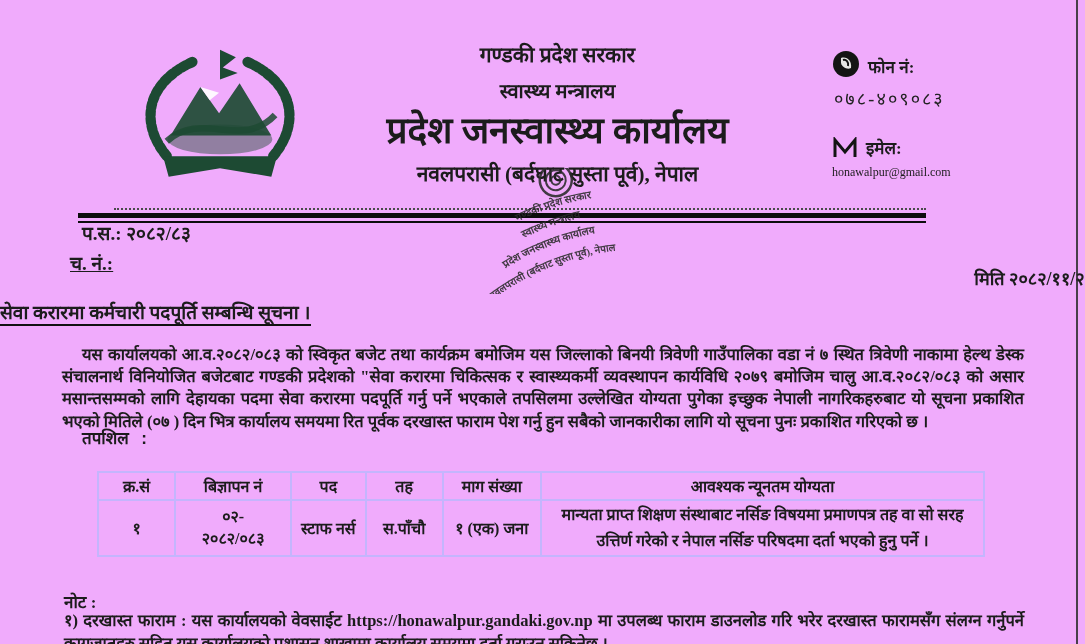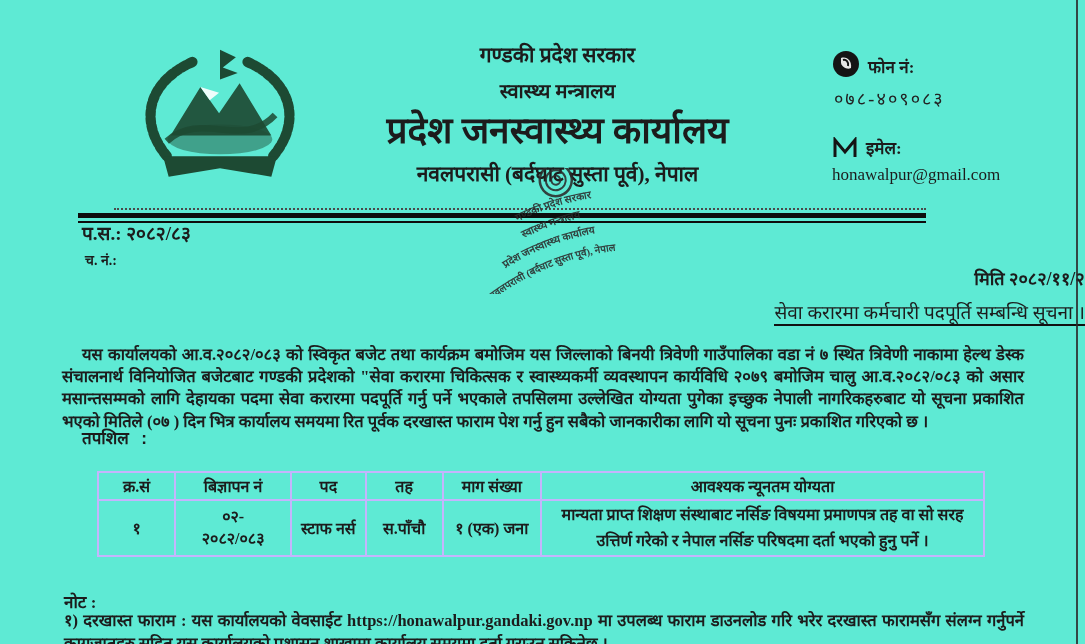--- a/index.html
+++ b/index.html
@@ -1,43 +1,43 @@
 <!DOCTYPE html>
 <html><head>
 <meta charset="utf-8">
 <style>
   html,body{margin:0;padding:0;background:#e8e8e8;}
   .page{
-    position:relative;width:1085px;height:644px;background:#5eead4;
+    position:relative;width:1085px;height:644px;background:#f0abfc;
     overflow:hidden;font-family:"Liberation Serif","DejaVu Serif",serif;color:#1c1c1c;
   }
   .scan-edge{position:absolute;left:1076px;top:0;width:2px;height:100%;background:#2a2a2a;opacity:.85;}
   
   .emblem{position:absolute;left:126px;top:46px;width:188px;height:140px;}
   .head-center{position:absolute;left:300px;top:40px;width:515px;text-align:center;}
   .hc-govt{font-size:21px;font-weight:bold;margin-bottom:9px;}
   .hc-ministry{font-size:20px;font-weight:bold;margin-bottom:5px;}
   .hc-office{font-size:37px;font-weight:bold;line-height:1.2;}
   .hc-address{font-size:21px;font-weight:bold;margin-top:6px;}
   .contact{position:absolute;left:832px;top:50px;width:235px;}
   .contact-row{display:flex;align-items:flex-end;gap:8px;font-size:17px;font-weight:bold;}
   .phone-num{font-size:18px;margin:8px 0 0 2px;letter-spacing:2px;font-family:"DejaVu Sans",sans-serif;color:#222;}
   .contact-row.email{margin-top:26px;}
-  .email-addr{font-size:17px;margin-top:6px;font-family:"Liberation Serif",serif;}
+  .email-addr{font-size:12px;margin-top:6px;font-family:"Liberation Serif",serif;}
   .icon-circle{width:28px;height:28px;}
   .icon-m{width:26px;height:22px;}
   
   .dotted-line{position:absolute;left:114px;top:208px;width:812px;border-top:2px dotted #4a4a4a;}
   .double-rule{position:absolute;left:78px;top:213px;width:848px;height:3px;border-top:5px solid #0d0d0d;border-bottom:2px solid #0d0d0d;}
   .stamp{position:absolute;left:438px;top:168px;width:252px;height:126px;}
   .ps-no{position:absolute;left:82px;top:220px;font-size:19px;font-weight:bold;}
-  .ch-no{position:absolute;left:85px;top:250px;font-size:14px;font-weight:bold;}
+  .ch-no{position:absolute;left:70px;top:250px;font-size:19px;font-weight:bold;text-decoration:underline;}
   .miti{position:absolute;left:868px;top:266px;width:226px;text-align:right;font-size:18px;font-weight:bold;}
   
-  .n-title{position:absolute;left:0;top:299px;width:100%;text-align:right;font-size:19px;font-weight:normal;}
+  .n-title{position:absolute;left:0;top:299px;width:100%;text-align:left;font-size:19px;font-weight:bold;}
   .n-title span{border-bottom:2px solid #111;padding-bottom:1px;}
   .n-subtitle{position:absolute;left:0;top:323px;width:100%;text-align:center;font-size:16px;font-weight:bold;}
   .n-body{
     position:absolute;left:62px;top:344px;width:962px;font-size:16.5px;line-height:22.2px;
     text-align:justify;text-indent:20px;font-weight:600;
   }
   .tapsil{position:absolute;left:82px;top:426px;font-size:17px;font-weight:bold;font-family:Liberation Mono, monospace;}
   
   table.spec{position:absolute;left:97px;top:471px;width:888px;border-collapse:collapse;table-layout:fixed;}
   table.spec th,table.spec td{border:2px solid #c4b5fd;font-size:16px;padding:1px 4px;}

